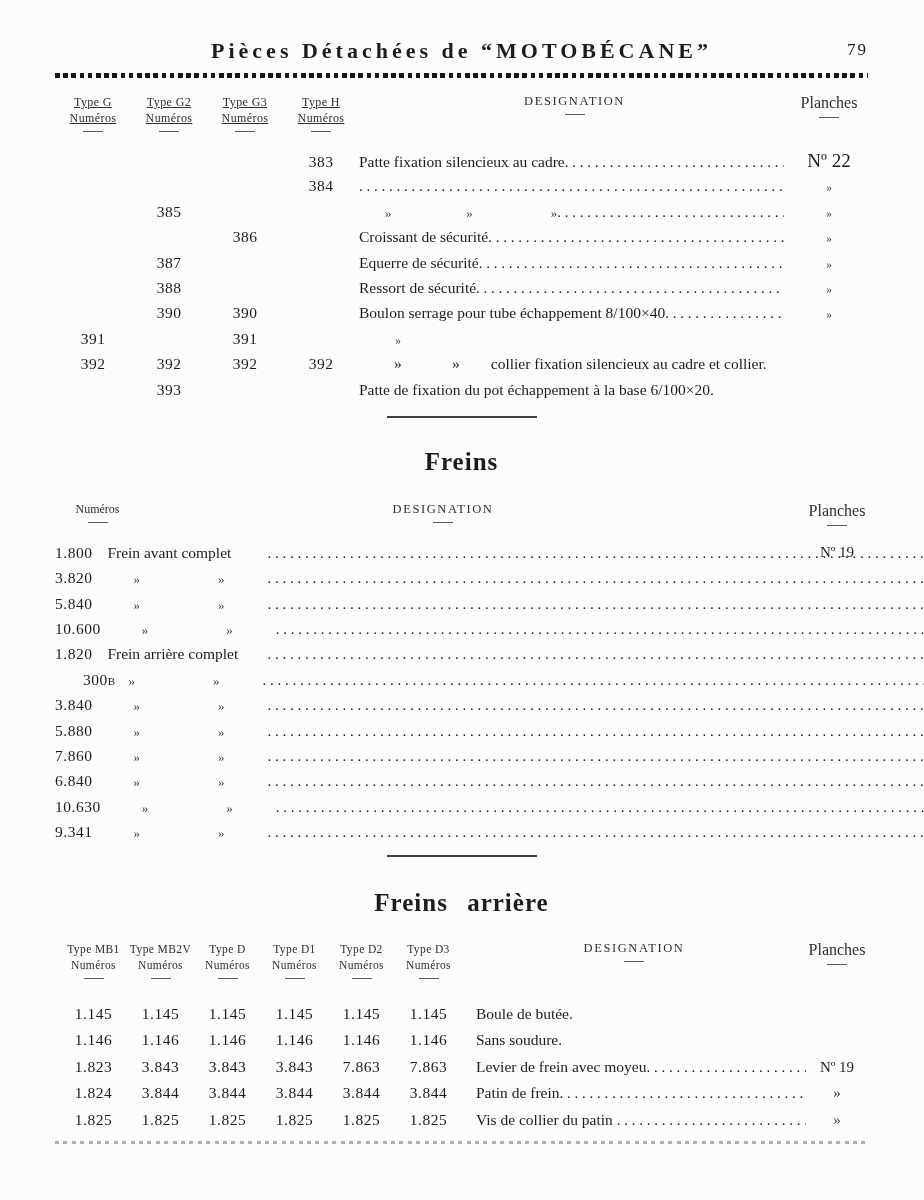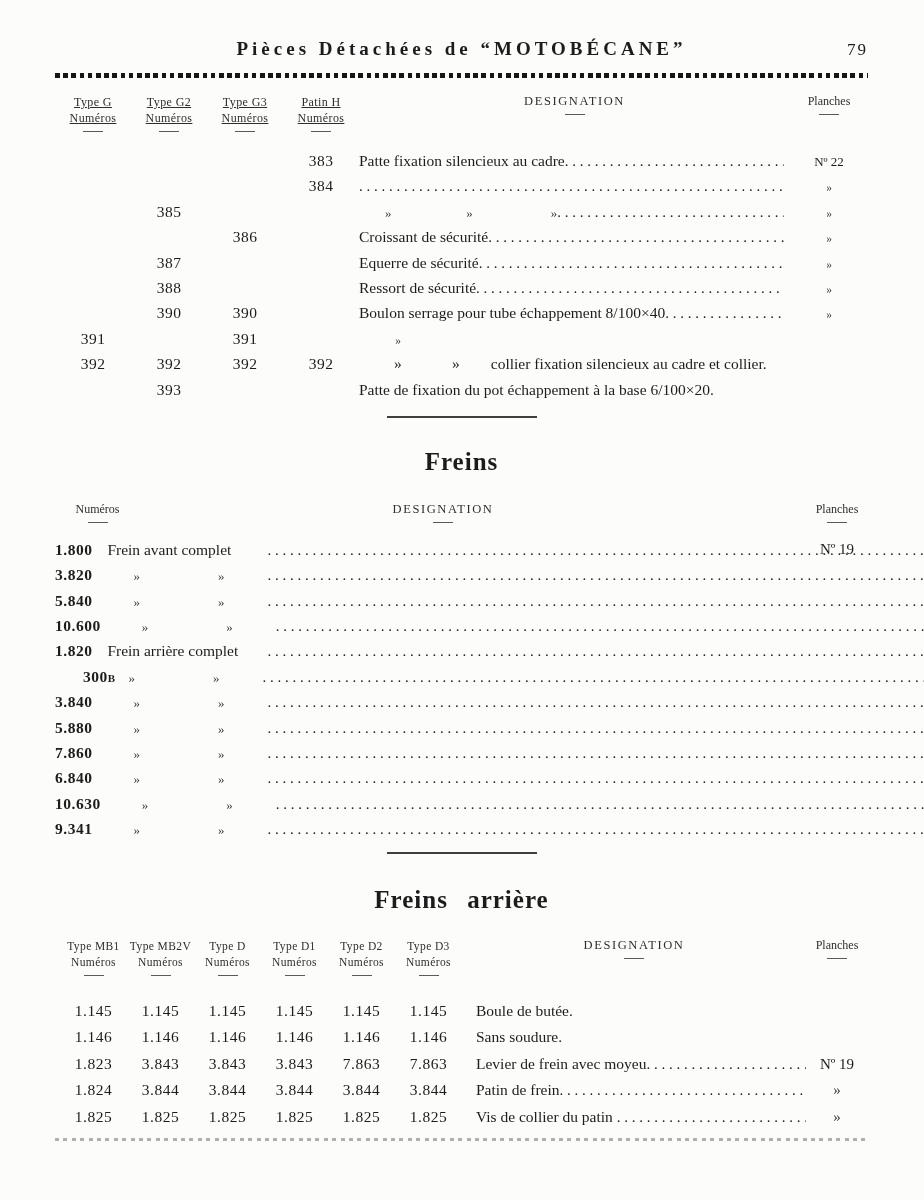--- a/index.html
+++ b/index.html
@@ -2,63 +2,63 @@
 <html><head>
 <meta charset="utf-8">
 <style>
   html,body{margin:0;padding:0;background:#fcfcfa;}
   .page{position:relative;width:924px;height:1200px;background:#fcfcfa;overflow:hidden;
         font-family:"Liberation Serif","DejaVu Serif",serif;color:#1c1c1c;}
   .content{position:absolute;left:55px;top:0;width:813px;}
 
   
   .hdr{position:relative;padding-top:38px;height:28px;}
-  .title{text-align:center;font-weight:bold;font-size:19px;letter-spacing:4px;white-space:nowrap;}
+  .title{text-align:center;font-weight:bold;font-size:22px;letter-spacing:4px;white-space:nowrap;}
   .pgnum{position:absolute;right:0;top:40px;font-size:17px;letter-spacing:2px;}
   .ruletop{margin-top:7px;height:5px;
     background:repeating-linear-gradient(90deg,#161616 0 4.6px,transparent 4.6px 8.2px);}
   .rulebot{margin-top:8px;height:3px;opacity:.75;
     background:repeating-linear-gradient(90deg,#96969a 0 4px,transparent 4px 8.4px);}
 
   
   .hrow{display:flex;align-items:flex-start;}
   .hcol{text-align:center;font-size:12px;color:#2e2e2e;letter-spacing:.4px;}
   .hcol .l1,.hcol .l2{display:block;line-height:16px;}
   .hdash{width:20px;border-top:1px solid #5a5a5a;margin:5px auto 0;height:0;}
   .hdes{flex:1;text-align:center;font-size:12.5px;letter-spacing:1.6px;color:#2e2e2e;}
-  .hpl{text-align:center;font-size:12px;color:#2e2e2e;}
+  .hpl{text-align:center;font-size:16px;color:#2e2e2e;}
 
   
   .t1h .hcol{width:76px;text-decoration:underline;}
   .t1h .hpl{width:78px;}
   .t1rows{margin-top:16px;}
   .t1row{display:flex;align-items:baseline;height:25.4px;line-height:25.4px;font-size:15.5px;}
   .t1c{width:76px;text-align:center;letter-spacing:.5px;}
   .t1des{flex:1;display:flex;align-items:baseline;overflow:hidden;padding-right:6px;}
   .dtext{white-space:pre;}
   .dim{font-size:13px;color:#333;}
-  .t1pl{width:78px;text-align:center;font-size:13px;}
+  .t1pl{width:78px;text-align:center;font-size:19px;}
 
   .leader{flex:1;overflow:hidden;white-space:nowrap;color:#222;font-size:15px;}
 
   .pl-sm{font-size:11.5px;color:#3a3a3a;}
 
   
   .sec{text-align:center;font-weight:bold;font-size:25px;letter-spacing:1px;}
   .sec.wide{word-spacing:12px;}
   .divider{width:150px;border-top:2px solid #3f3f3f;margin-left:auto;margin-right:auto;height:0;}
 
   
   .fh{display:flex;margin-top:26px;}
   .fh .numh{width:85px;text-align:center;font-size:12px;color:#2e2e2e;}
   .fh .hdes{margin-right:60px;}
   .fh .hpl{width:62px;}
   .frows{margin-top:14px;}
   .frow{position:relative;display:flex;align-items:baseline;height:25.4px;line-height:25.4px;font-size:15.5px;}
-  .fnum{width:70px;text-align:center;letter-spacing:.5px;font-weight:bold;}
+  .fnum{width:70px;text-align:center;letter-spacing:.5px;}
   .num-shift{position:relative;left:28px;}
   .sub{font-size:11px;}
   .fdes{flex:1;margin-left:15px;margin-right:60px;display:flex;align-items:baseline;overflow:visible;}
   .fleft{width:160px;white-space:pre;}
   .fpl{position:absolute;right:0;top:0;width:62px;text-align:center;font-size:15px;}
 
   
   .t3h{margin-top:24px;margin-left:5px;}
   .t3h .hcol{width:67px;font-size:11.5px;}
   .t3h .hpl{width:62px;}
@@ -94,21 +94,21 @@
             <span class="l1">Type G2</span>
             <span class="l2">Numéros</span>
             <div class="hdash"></div>
           </div>
           <div class="hcol">
             <span class="l1">Type G3</span>
             <span class="l2">Numéros</span>
             <div class="hdash"></div>
           </div>
           <div class="hcol">
-            <span class="l1">Patin H</span>
+            <span class="l1">Type H</span>
             <span class="l2">Numéros</span>
             <div class="hdash"></div>
           </div>
         </div>
       <div class="hdes">
         <span>DESIGNATION</span>
         <div class="hdash"></div>
       </div>
       <div class="hpl">
         <span>Planches</span>

